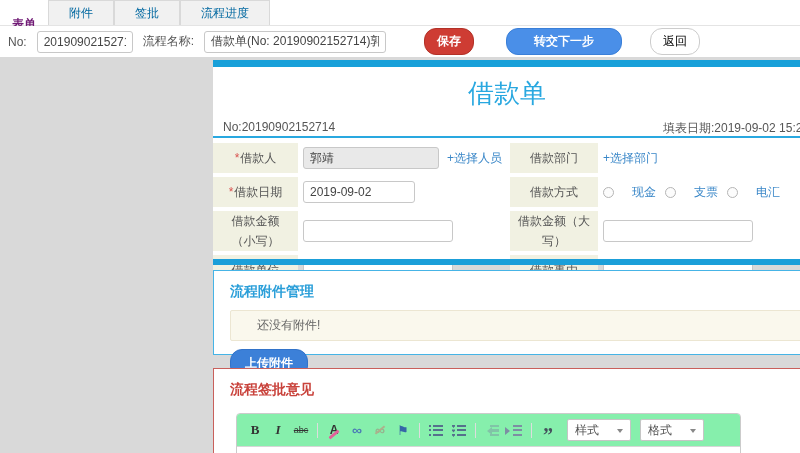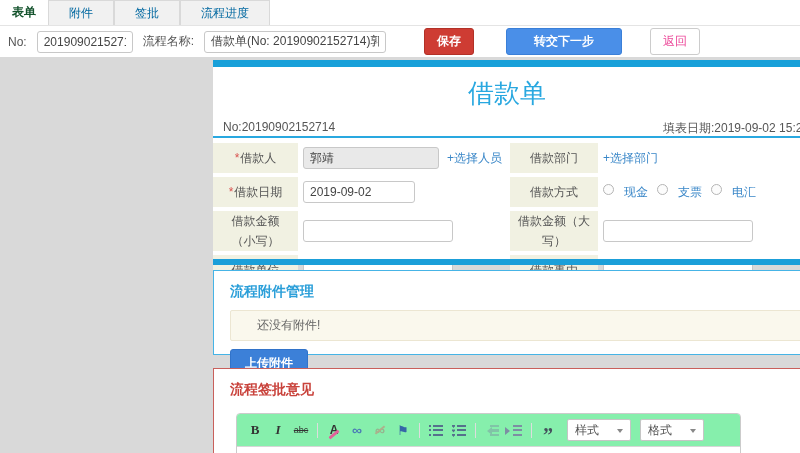--- a/index.html
+++ b/index.html
@@ -11,36 +11,36 @@
   *{box-sizing:border-box;margin:0;padding:0}
   html,body{margin:0}
   body{width:800px;height:453px;overflow:hidden;position:relative;background:#d9d9d9;
        font-family:"Liberation Sans","DejaVu Sans",sans-serif;font-size:12px;color:#555}
 
   
   .tabbar{position:absolute;top:0;left:0;right:0;height:26px;background:#fff;
           border-bottom:1px solid #e4e4e4;display:flex;align-items:stretch}
   .tab{font-size:12px;line-height:25px;padding:0 20px;color:#0369a1;background:#f1f1f1;
        border:1px solid #d9d9d9;border-bottom:none;cursor:pointer}
-  .tab.active{background:#fff;border:none;color:#14532d;font-weight:bold;padding:0 12px}
+  .tab.active{background:#fff;border:none;color:#701a75;font-weight:bold;padding:12px 12px}
 
   
   .cmdbar{position:absolute;top:26px;left:0;right:0;height:31px;background:#fff;
           display:flex;align-items:center;padding:0 8px;gap:10px}
   .cmdbar label{color:#555}
   .txt{height:22px;border:1px solid #c8c8c8;border-radius:3px;font-size:12px;
        padding:0 6px;color:#444;background:#fff;font-family:inherit}
   .no-input{width:96px}
   .name-input{width:182px}
-  .btn{font-size:12px;border-radius:3px;padding:4px 12px;cursor:pointer;
+  .btn{font-size:12px;border-radius:12px;padding:4px 12px;cursor:pointer;
        border:1px solid transparent;font-family:inherit}
   .btn-save{background:var(--save-red);border-color:#b23127;color:#fff;font-weight:bold;margin-left:28px}
   .btn-next{background:var(--next-blue);border-color:#3a7fd8;color:#fff;font-weight:bold;
             margin-left:22px;padding:4px 27px}
-  .btn-back{background:#fff;border:1px solid #ccc;color:#ec4899;margin-left:18px}
+  .btn-back{background:#fff;border:1px solid #ccc;color:#000000;margin-left:18px}
 
   
   .panel{position:absolute;left:213px;width:758px;background:#fff}
   .panel-form{top:60px;height:205px}
   .form-topbar{height:7px;background:var(--panel-top-bar)}
   .form-title{width:588px;text-align:center;font-size:26px;color:var(--accent-blue);
               padding:9px 0 5px;font-weight:400}
   .form-meta{position:relative;height:22px;border-bottom:2px solid var(--accent-blue)}
   .form-meta .no{position:absolute;left:10px;top:4px;color:#555}
   .form-meta .date{position:absolute;left:450px;top:4px;white-space:nowrap;color:#555}
@@ -50,21 +50,21 @@
   .lbl{background:var(--label-bg);display:flex;align-items:center;justify-content:center;
        text-align:center;padding:2px 8px;line-height:1.7;color:#555}
   .star{color:#d9534f;margin-right:1px}
   .fld{display:flex;align-items:center;padding-left:5px;gap:8px}
   .fld .txt{width:136px}
   .fld .txt.ro{background:#e9e9e9}
   .fld .txt.w-date{width:112px}
   .fld .txt.w-amt{width:150px}
   .link{color:var(--link-blue);cursor:pointer;white-space:nowrap}
   .radios{gap:9px;color:var(--link-blue)}
-  .radio{display:flex;gap:10px;cursor:pointer}
+  .radio{display:flex;align-items:center;gap:18px;cursor:pointer}
   .rdot{width:11px;height:11px;border:1px solid #b5b5b5;border-radius:50%;
         background:#fcfcfc;display:inline-block}
   .form-bottombar{position:absolute;left:0;right:0;bottom:0;height:6px;background:#1b9fd9}
 
   .panel-attach{top:270px;height:85px;border:1px solid var(--attachment-border)}
   .sec-title{font-size:14px;font-weight:bold;padding:12px 16px 9px}
   .sec-title.blue{color:#2b9fd9}
   .sec-title.red{color:var(--section-title-red)}
   .attach-alert{margin:0 16px;background:#faf8ed;border:1px solid #ece6d2;color:#666;
                 padding:6px 26px;border-radius:2px}

